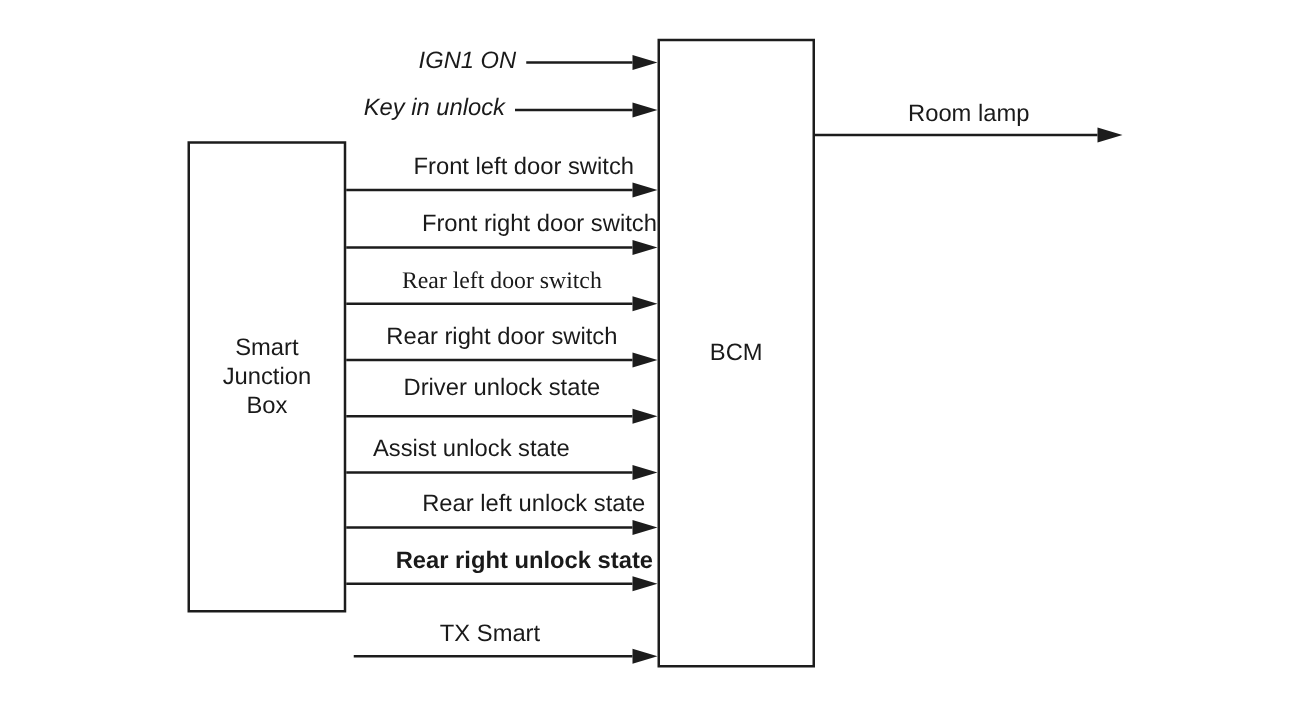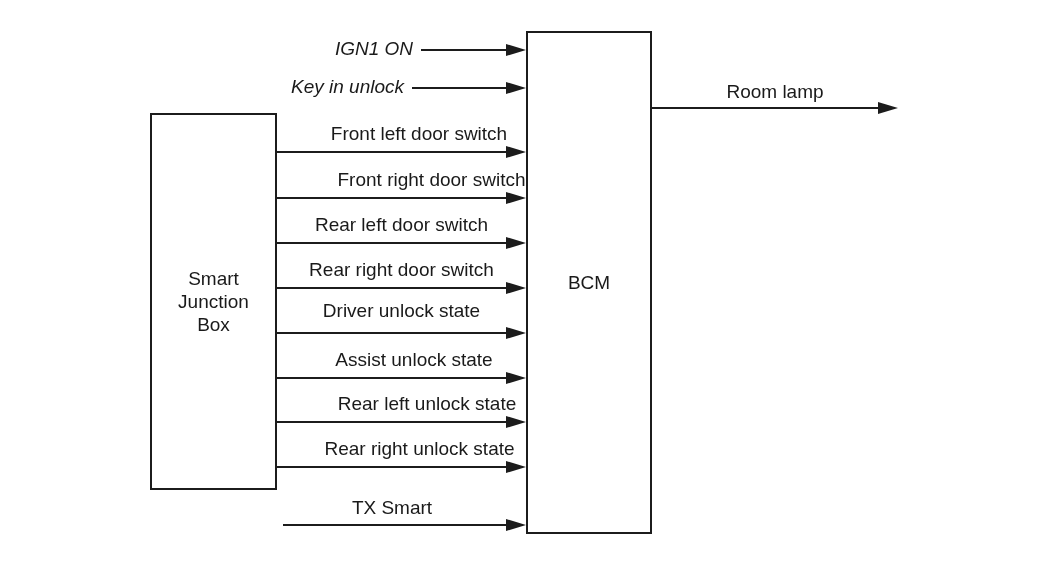--- a/index.html
+++ b/index.html
@@ -86,51 +86,51 @@
     <div class="arrowhead" style="left:506px; top:146px;"></div>
   </div>
 
   <div>
     <div class="lbl center" style="left:277px; top:169px; width:249px;margin-left:30px;">Front right door switch</div>
     <div class="wire" style="left:277px; top:197px; width:229px;"></div>
     <div class="arrowhead" style="left:506px; top:192px;"></div>
   </div>
 
   <div>
-    <div class="lbl center" style="left:277px; top:214px; width:249px;">Rear left door switch</div>
+    <div class="lbl center" style="left:277px; top:214px; width:249px;font-family:Liberation Serif, serif;">Rear left door switch</div>
     <div class="wire" style="left:277px; top:242px; width:229px;"></div>
     <div class="arrowhead" style="left:506px; top:237px;"></div>
   </div>
 
   <div>
     <div class="lbl center" style="left:277px; top:259px; width:249px;">Rear right door switch</div>
     <div class="wire" style="left:277px; top:287px; width:229px;"></div>
     <div class="arrowhead" style="left:506px; top:282px;"></div>
   </div>
 
   <div>
     <div class="lbl center" style="left:277px; top:300px; width:249px;">Driver unlock state</div>
     <div class="wire" style="left:277px; top:332px; width:229px;"></div>
     <div class="arrowhead" style="left:506px; top:327px;"></div>
   </div>
 
   <div>
-    <div class="lbl center" style="left:277px; top:349px; width:200px;padding-left:37px;">Assist unlock state</div>
+    <div class="lbl center" style="left:277px; top:349px; width:200px;">Assist unlock state</div>
     <div class="wire" style="left:277px; top:377px; width:229px;"></div>
     <div class="arrowhead" style="left:506px; top:372px;"></div>
   </div>
 
   <div>
     <div class="lbl center" style="left:277px; top:393px; width:300px;">Rear left unlock state</div>
     <div class="wire" style="left:277px; top:421px; width:229px;"></div>
     <div class="arrowhead" style="left:506px; top:416px;"></div>
   </div>
 
   <div>
-    <div class="lbl center" style="left:277px; top:438px; width:285px;">Rear right unlock state</div>
+    <div class="lbl center" style="left:277px; top:438px; width:285px;font-weight:bold;">Rear right unlock state</div>
     <div class="wire" style="left:277px; top:466px; width:229px;"></div>
     <div class="arrowhead" style="left:506px; top:461px;"></div>
   </div>
 
   <div>
     <div class="lbl center" style="left:277px; top:497px; width:230px;">TX Smart</div>
     <div class="wire" style="left:283px; top:524px; width:223px;"></div>
     <div class="arrowhead" style="left:506px; top:519px;"></div>
   </div>
 

